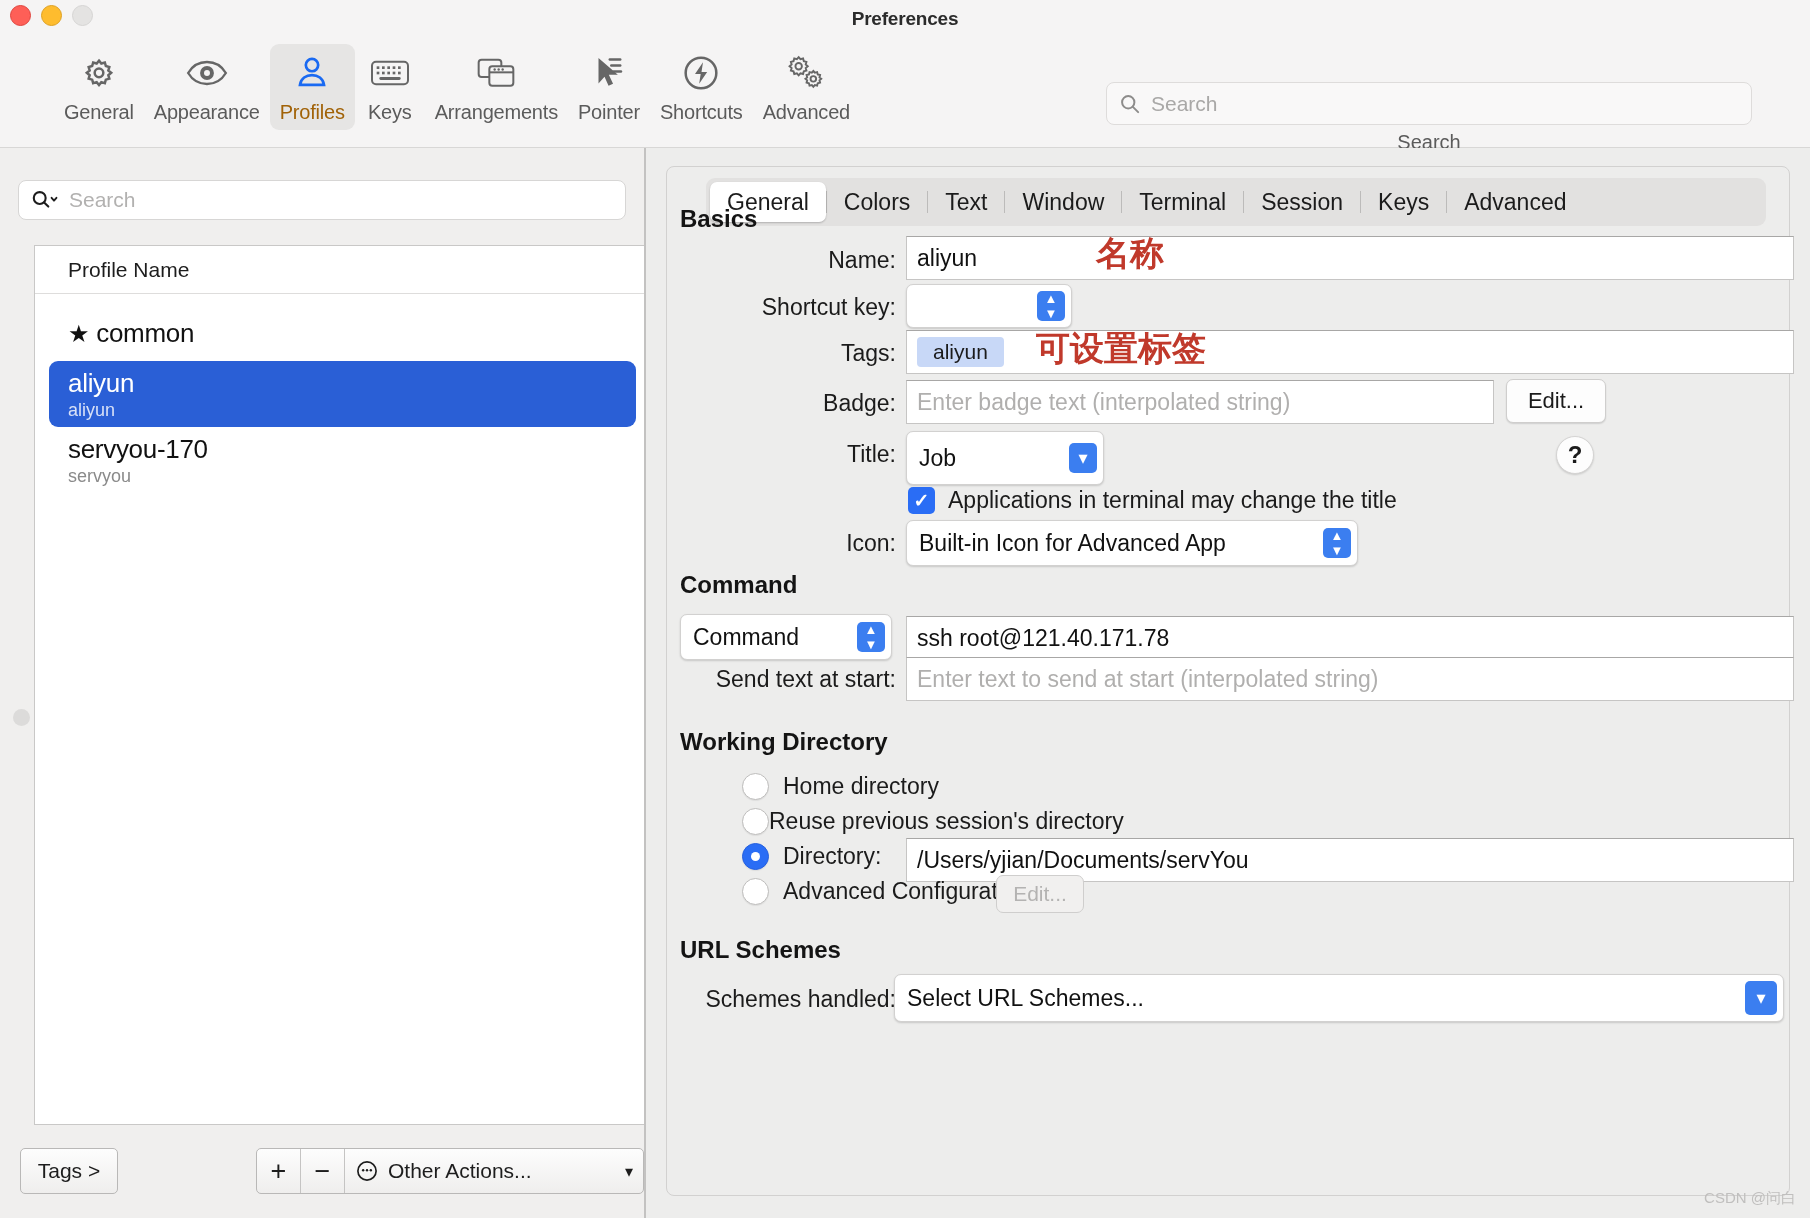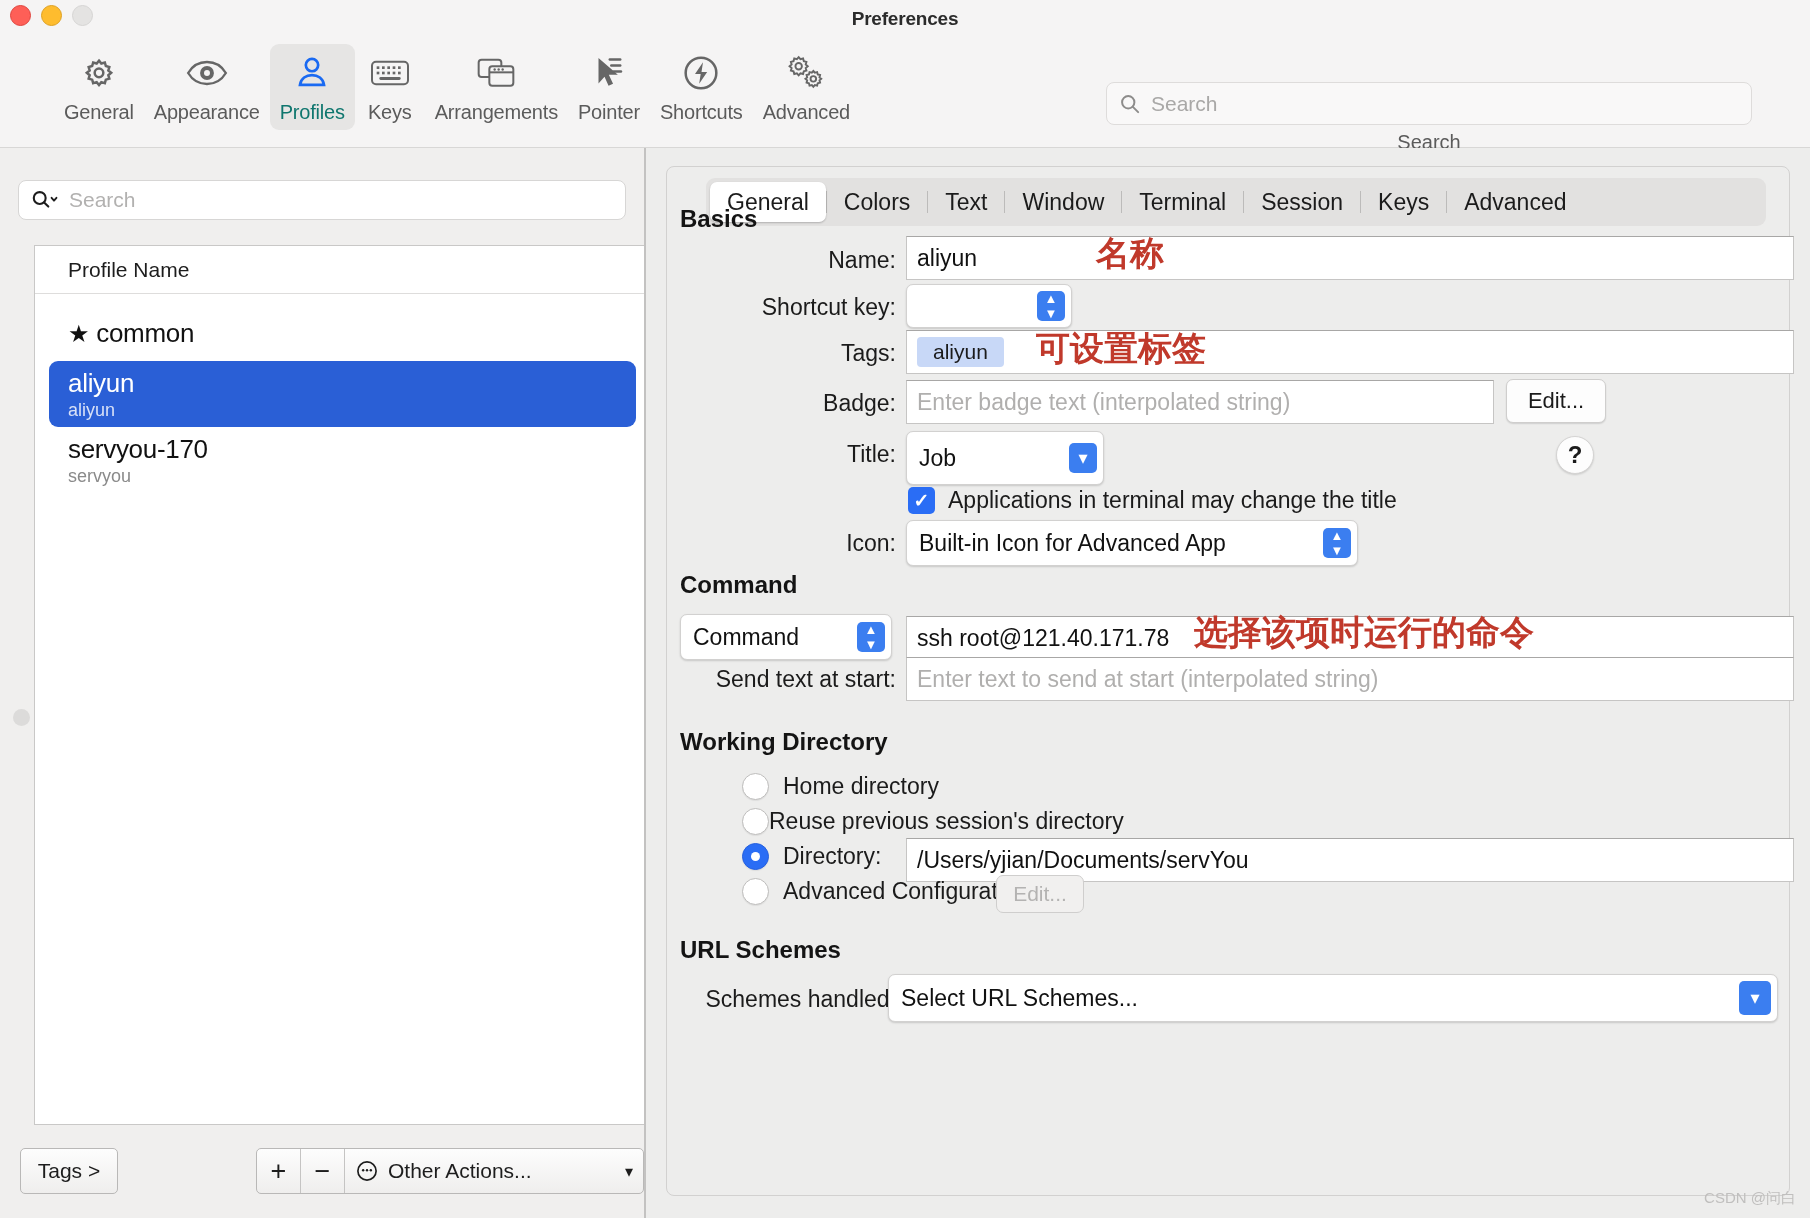--- a/index.html
+++ b/index.html
@@ -37,21 +37,21 @@
   }
   .tbitems { position:absolute; left:54px; top:6px; display:flex; align-items:flex-start; }
   .tbitem {
     width:auto; min-width:70px; padding:8px 10px 6px 10px;
     display:flex; flex-direction:column; align-items:center; gap:7px;
     border-radius:9px; cursor:default;
   }
   .tbitem.active { background:#e6e5e4; }
   .tbitem .ic { height:42px; display:flex; align-items:center; justify-content:center; }
   .tbitem .lb { font-size:20px; color:#5b5b5b; white-space:nowrap; letter-spacing:-0.2px; }
-  .tbitem.active .lb { color:#0f766e; }
+  .tbitem.active .lb { color:#a16207; }
 
   .tbsearchwrap {
     position:absolute; left:1106px; top:44px; width:646px;
     display:flex; flex-direction:column; align-items:center; gap:6px;
   }
   .tbsearch {
     width:646px; height:43px; background:#f9f8f8;
     border:1px solid #dedcdb; border-radius:8px;
     display:flex; align-items:center; padding:0 12px; gap:10px;
   }
@@ -489,21 +489,20 @@
   <div class="popup" style="position:absolute; left:34px; top:466px; width:212px; height:46px;">
     <span>Command</span>
     <span class="btn-blue">
       <span>▲</span>
         <span>▼</span>
     </span>
   </div>
   <div class="field" style="position:absolute; left:260px; top:468px; width:888px; height:44px;">
     <span>ssh root@121.40.171.78</span>
   </div>
-  <div class="annot" style="position:absolute; left:548px; top:462px;">选择该项时运行的命令</div>
 
   <div class="lbl" style="position:absolute; left:6px; top:518px; width:244px;">Send text at start:</div>
   <div class="field" style="position:absolute; left:260px; top:509px; width:888px; height:44px;">
     <span class="ph">Enter text to send at start (interpolated string)</span>
   </div>
 
   <div class="sect-title" style="position:absolute; left:34px; top:580px;">Working Directory</div>
 
   <div class="row" style="position:absolute; left:96px; top:625px; gap:14px;">
     <span class="radio"></span>
@@ -525,20 +524,20 @@
 
   <div class="row" style="position:absolute; left:96px; top:730px; gap:14px;">
     <span class="radio"></span>
     <span style="font-size:23px;color:#1b1b1b;">Advanced Configuration</span>
   </div>
   <div class="pushbtn disabled" style="position:absolute; left:350px; top:727px; width:88px; height:38px; font-size:21px;">Edit...</div>
 
   <div class="sect-title" style="position:absolute; left:34px; top:788px;">URL Schemes</div>
 
   <div class="lbl" style="position:absolute; left:0px; top:838px; width:250px;">Schemes handled:</div>
-  <div class="popup" style="position:absolute; left:242px; top:826px; width:890px; height:48px;">
+  <div class="popup" style="position:absolute; left:248px; top:826px; width:890px; height:48px;">
     <span>Select URL Schemes...</span>
     <span class="btn-blue single" style="width:32px;height:34px;">▾</span>
   </div>
 
 </div>
 
 <div class="watermark">CSDN @问白</div>
 
 </body></html>

